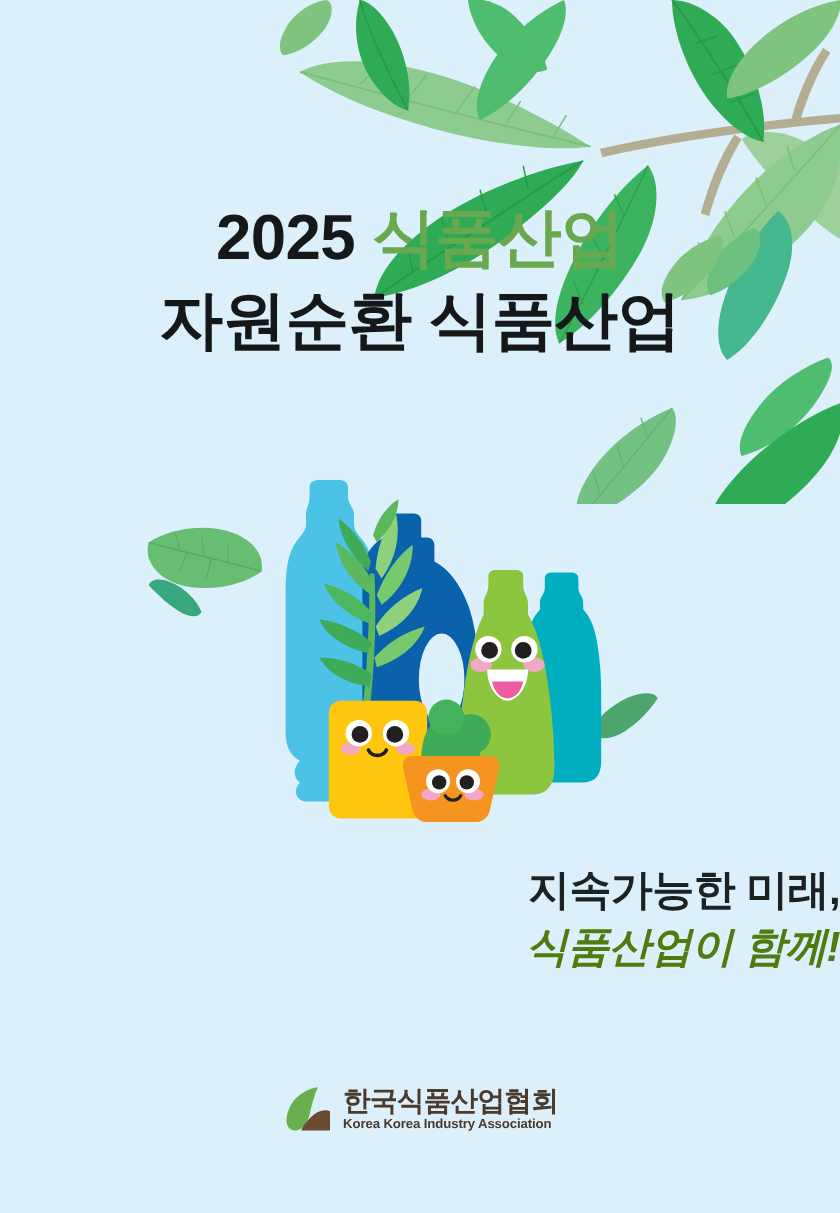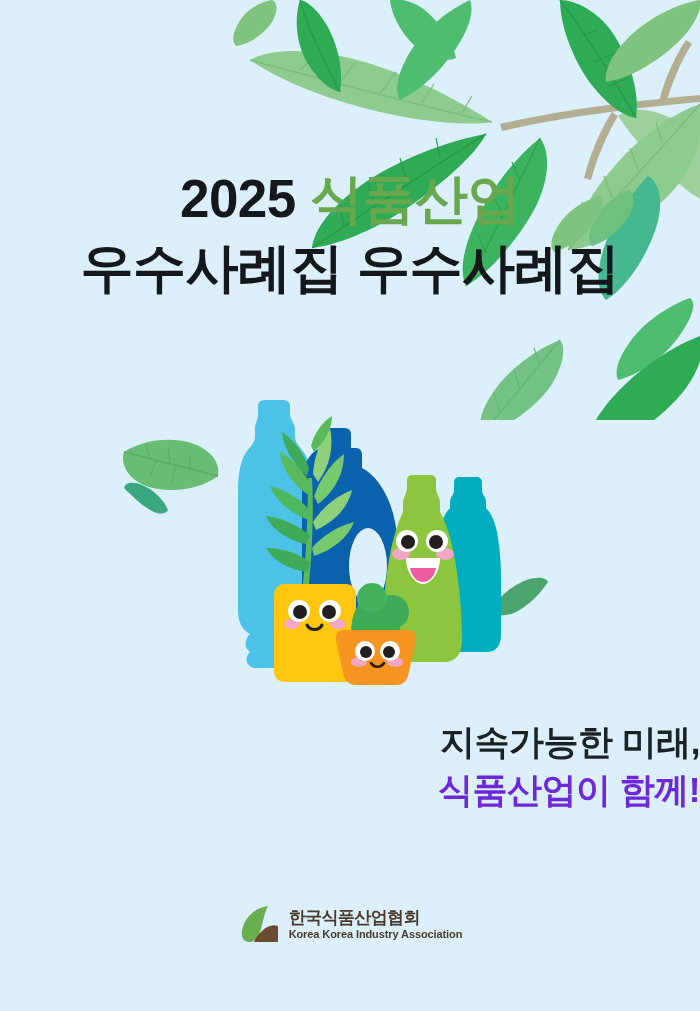--- a/index.html
+++ b/index.html
@@ -73,21 +73,21 @@
     text-align: right;
   }
   .subtitle-line {
     font-size: 35px;
     font-weight: 700;
     line-height: 1.36;
     letter-spacing: -0.5px;
     white-space: nowrap;
   }
   #subtitle-line-1 { color: #1b2224; }
-  #subtitle-line-2 { color: #6d28d9; }
+  #subtitle-line-2 { color: #4d7c0f; font-style: italic; }
   #logo-block {
     position: absolute;
     top: 903px;
     left: 0;
     width: 700px;
     display: flex;
     align-items: center;
     justify-content: center;
     gap: 9px;
   }
@@ -96,24 +96,25 @@
     height: 42px;
     flex: none;
   }
   #logo-text-group {
     display: flex;
     flex-direction: column;
     justify-content: center;
     line-height: 1;
   }
   #logo-name-ko {
-    font-size: 17px;
+    font-size: 23px;
     font-weight: 700;
     color: #4a3a2c;
     letter-spacing: -0.6px;
+    text-align: right;
   }
   #logo-name-en {
     font-size: 11px;
     font-weight: 700;
     color: #4a3a2c;
     letter-spacing: -0.1px;
     margin-top: 3px;
   }
 </style>
 </head>
@@ -186,21 +187,21 @@
     </g>
     <g>
       <path d="M548 582 C 540 594, 528 606, 516 612 C 505 617, 496 616, 492 611 C 496 599, 510 587, 524 581 C 536 576, 546 577, 548 582 Z" fill="#4da56e"></path>
     </g>
   </svg>
 
   <div id="title-block">
     <div class="title-line" id="title-line-1">
       <span class="t-dark">2025</span><span class="t-dark">&nbsp;</span><span class="t-green">식품산업</span>
     </div>
-    <div class="title-line t-dark" id="title-line-2">우수사례집 우수사례집</div>
+    <div class="title-line t-dark" id="title-line-2">자원순환 식품산업</div>
   </div>
 
   <div id="illustration-wrap">
     <svg viewBox="0 0 320 290" width="320" height="290" xmlns="http://www.w3.org/2000/svg">
 
       <g>
         <path d="M62 18 L 62 10 C 62 6, 65 4, 70 4 L 86 4 C 91 4, 94 6, 94 10 L 94 18
                  C 94 24, 99 27, 99 33 L 99 41
                  C 99 48, 106 52, 110 60 C 114 68, 116 80, 116 96
                  L 116 214 C 116 226, 112 234, 104 238

